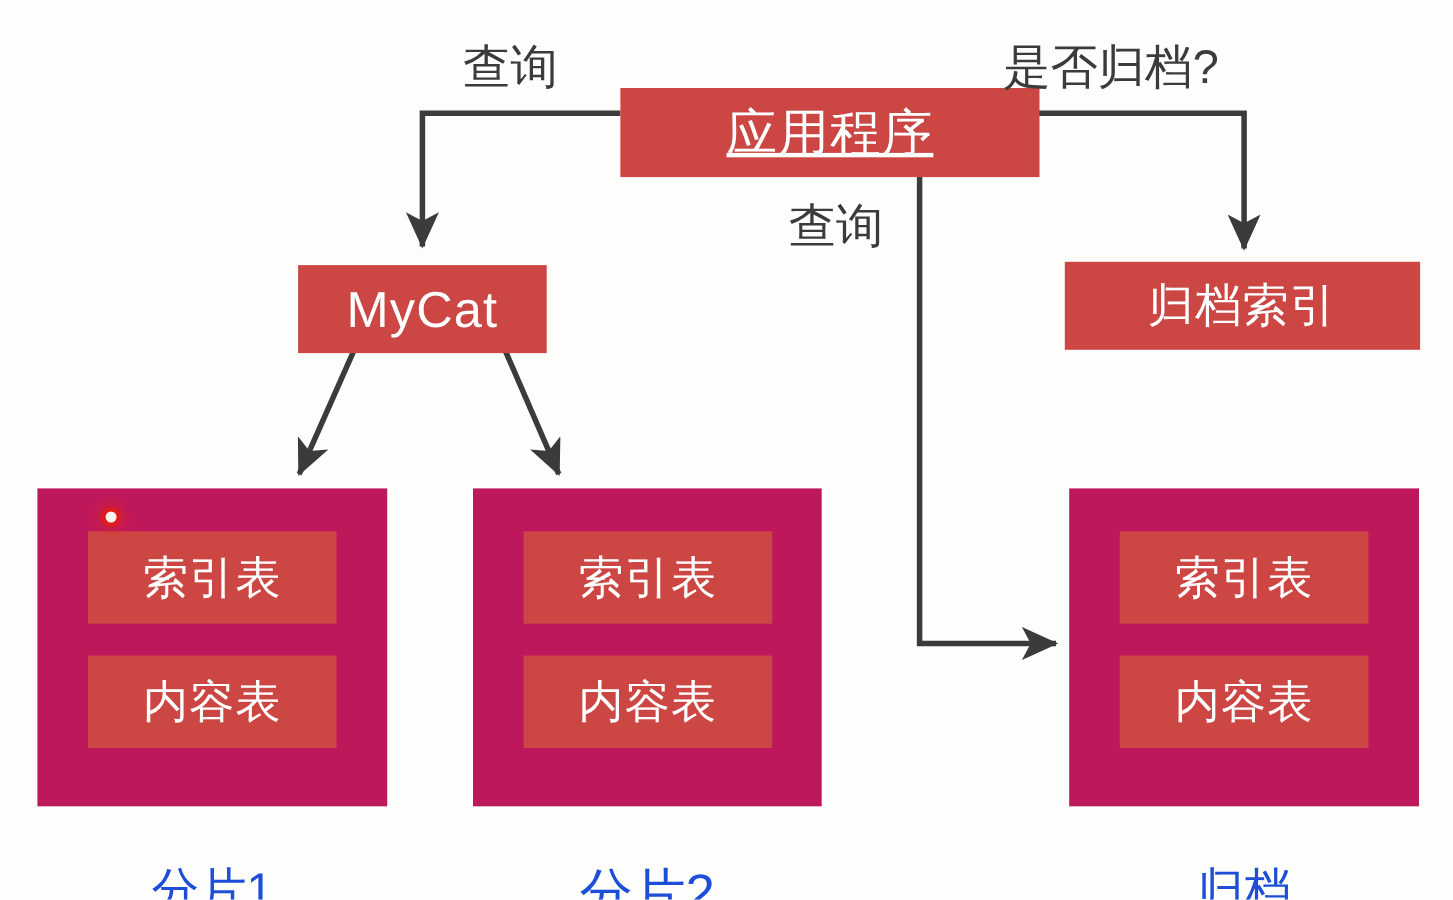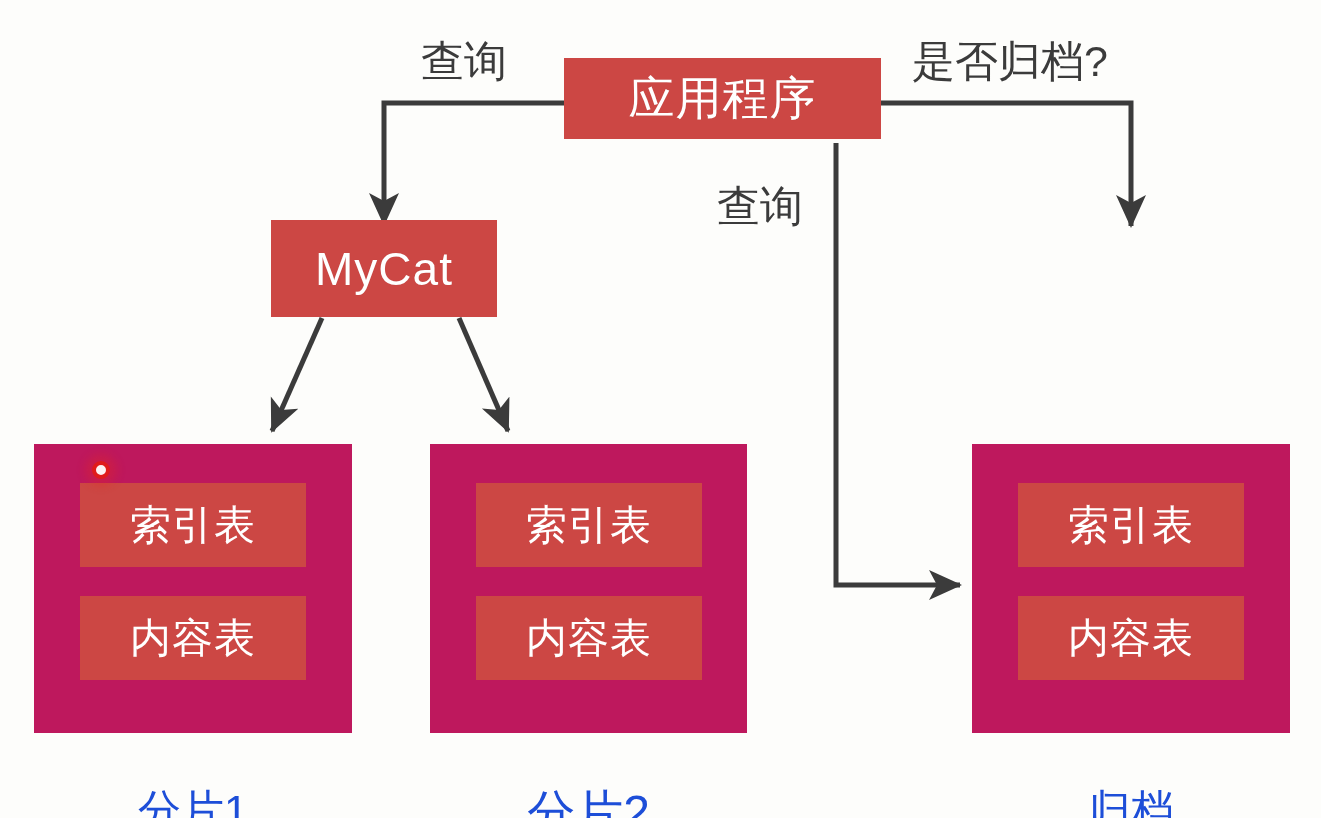--- a/index.html
+++ b/index.html
@@ -49,26 +49,27 @@
   .caption {
     position: absolute;
     color: #1d4ed8;
     white-space: nowrap;
     text-align: center;
     line-height: 1;
     margin-top: 40px;
   }
   
   #node-app {
-    left: 564px; top: 58px; width: 317px; height: 81px;
+    left: 564px; top: 80px; width: 381px; height: 81px;
     font-size: 46px;
+    text-decoration: underline;
   }
   
   #node-mycat {
-    left: 271px; top: 220px; width: 226px; height: 97px;
+    left: 271px; top: 241px; width: 226px; height: 80px;
     font-size: 46px;
   }
   
   #node-archive-index {
     left: 968px; top: 238px; width: 323px; height: 80px;
     font-size: 42px;
   }
   
   #panel-shard1 { left: 34px; top: 444px; width: 318px; height: 289px; }
   #panel-shard2 { left: 430px; top: 444px; width: 317px; height: 289px; }
@@ -140,20 +141,21 @@
 
     <g>
       <path d="M459,318 L508,431" fill="none" stroke="#3b3b3b" stroke-width="5" marker-end="url(#arrowhead)"></path>
     </g>
   </svg>
 
   <div class="node" id="node-app" style="background:#cc4744">应用程序</div>
 
   <div class="node" id="node-mycat" style="background:#cc4744">MyCat</div>
 
+  <div class="node" id="node-archive-index" style="background:#cc4744">归档索引</div>
 
   <div class="edge-label" id="label-query-left">查询</div>
 
   <div class="edge-label" id="label-archive-q">是否归档?</div>
 
   <div class="edge-label" id="label-query-mid">查询</div>
 
   <div class="panel" id="panel-shard1">
     <div class="inner-box inner-index" style="background:#cc4744">索引表</div>
     <div class="inner-box inner-content" style="background:#cc4744">内容表</div>

